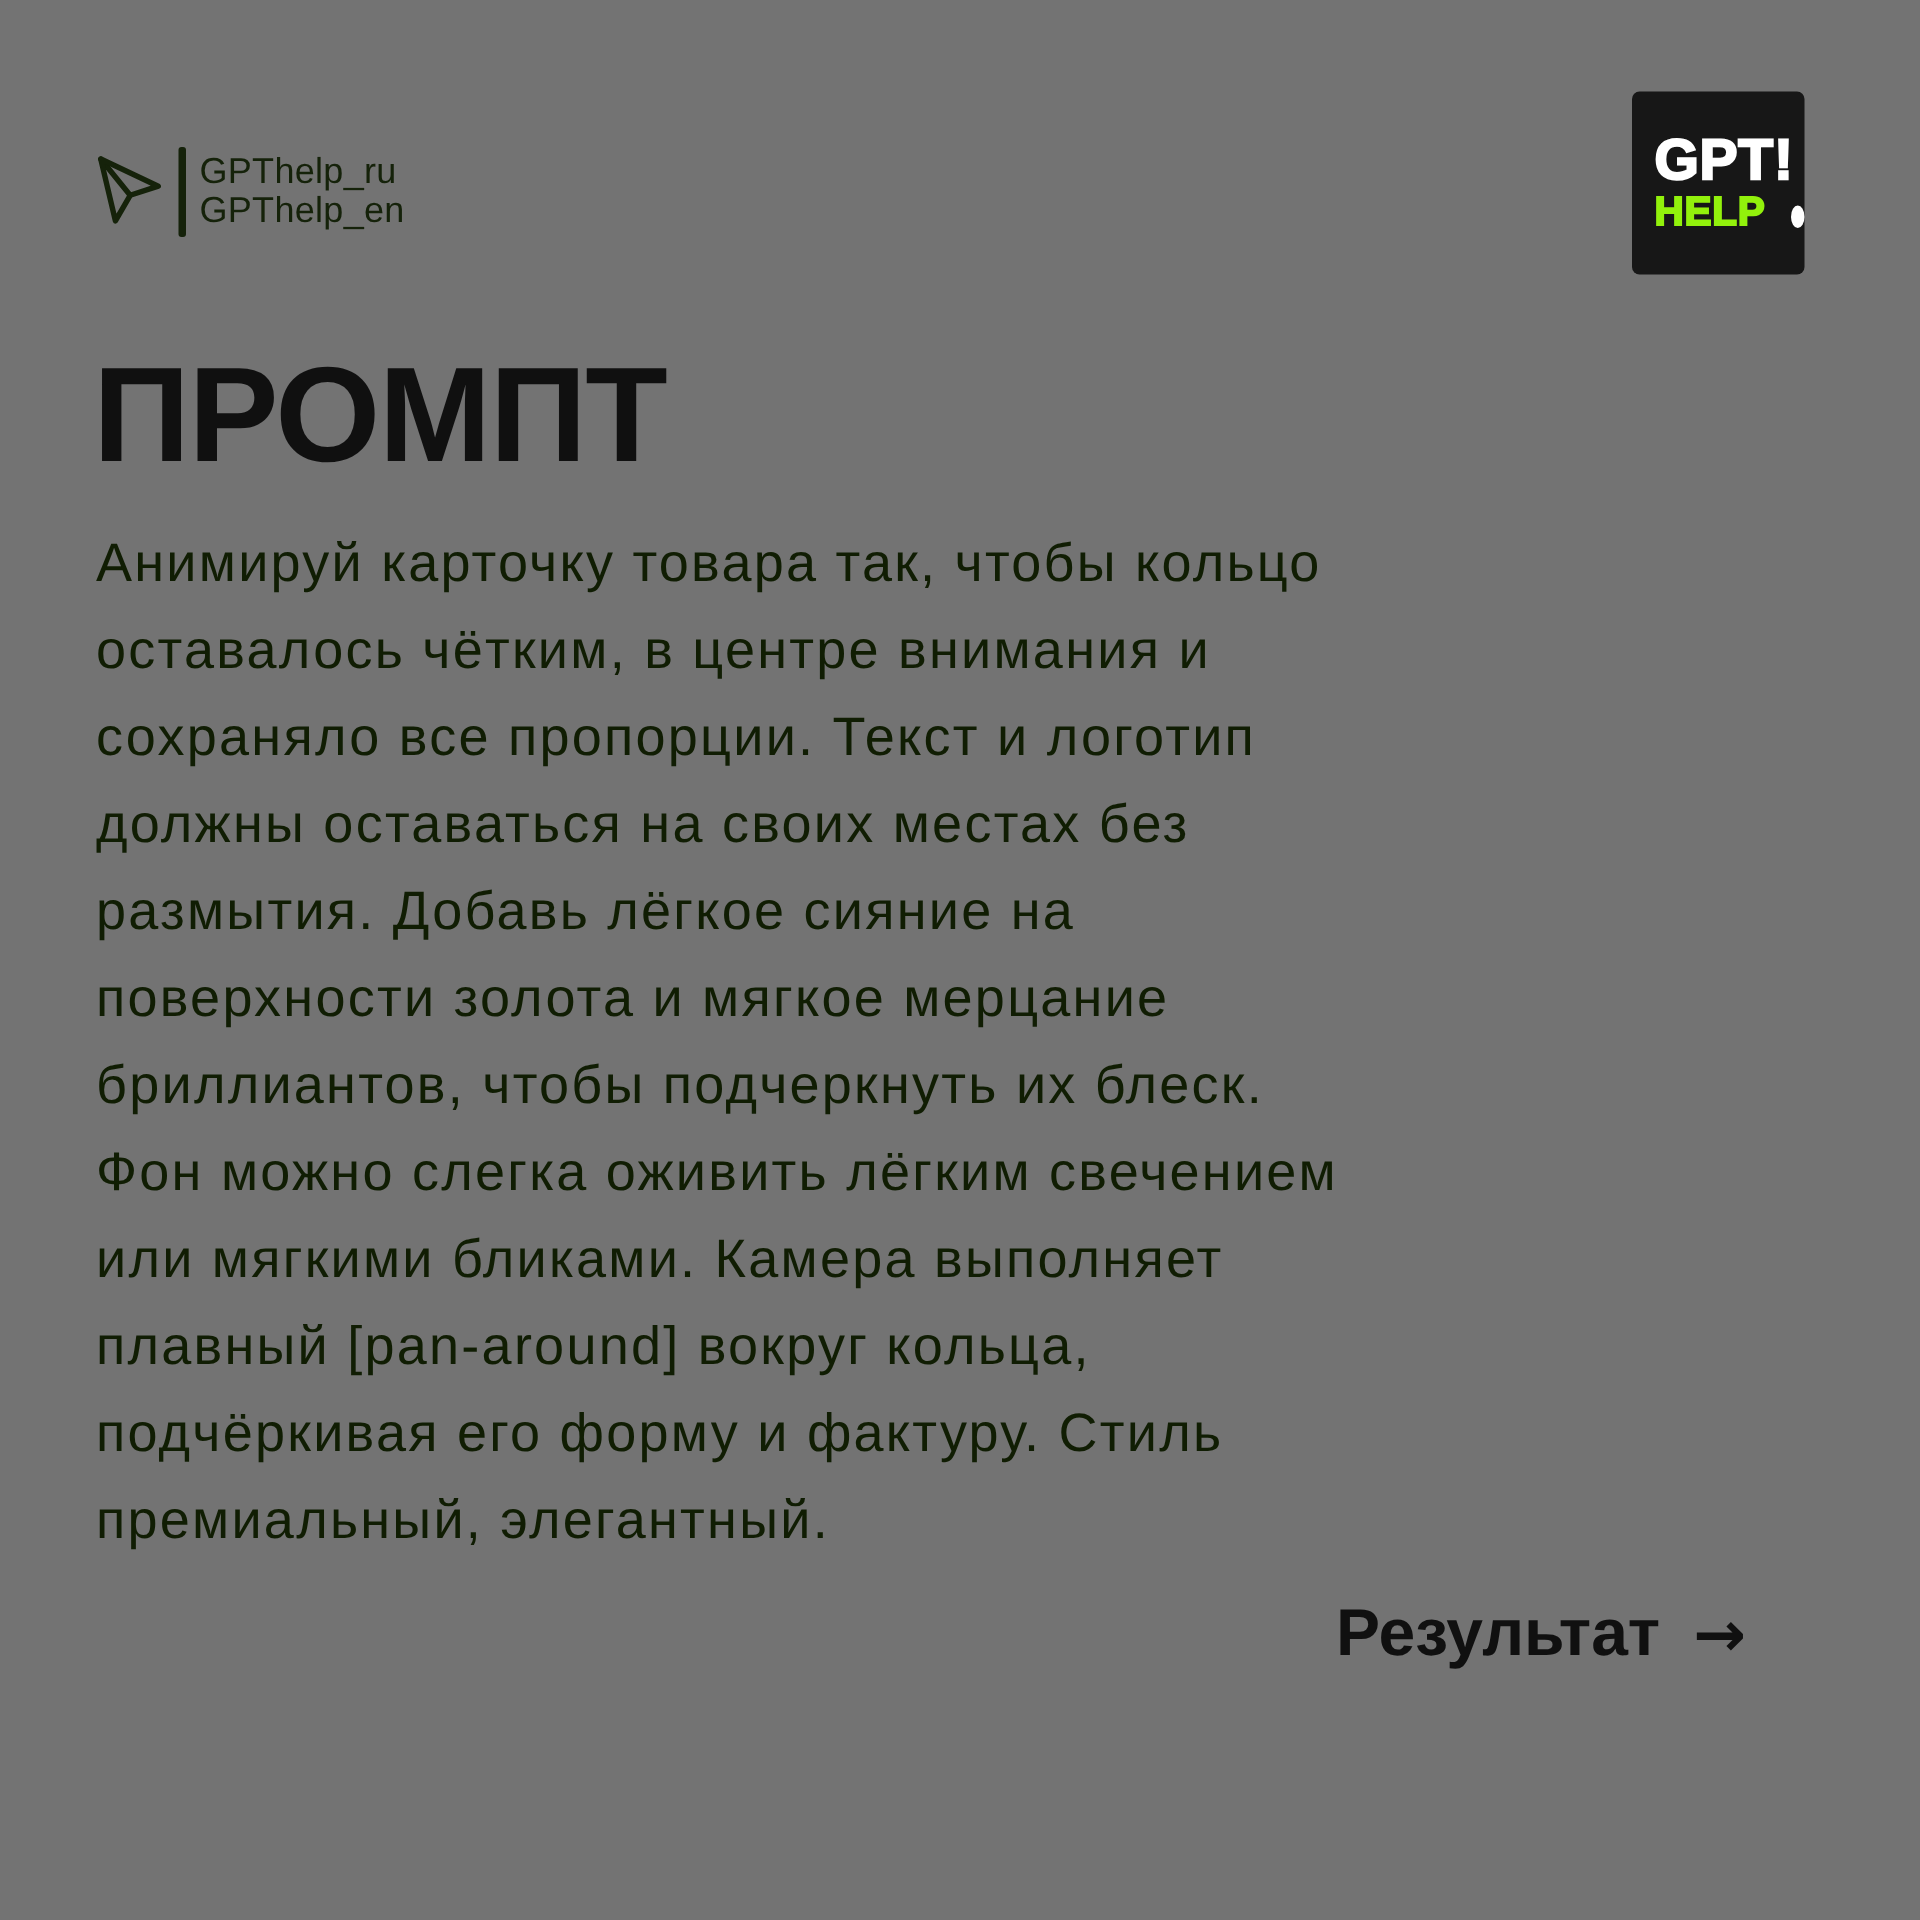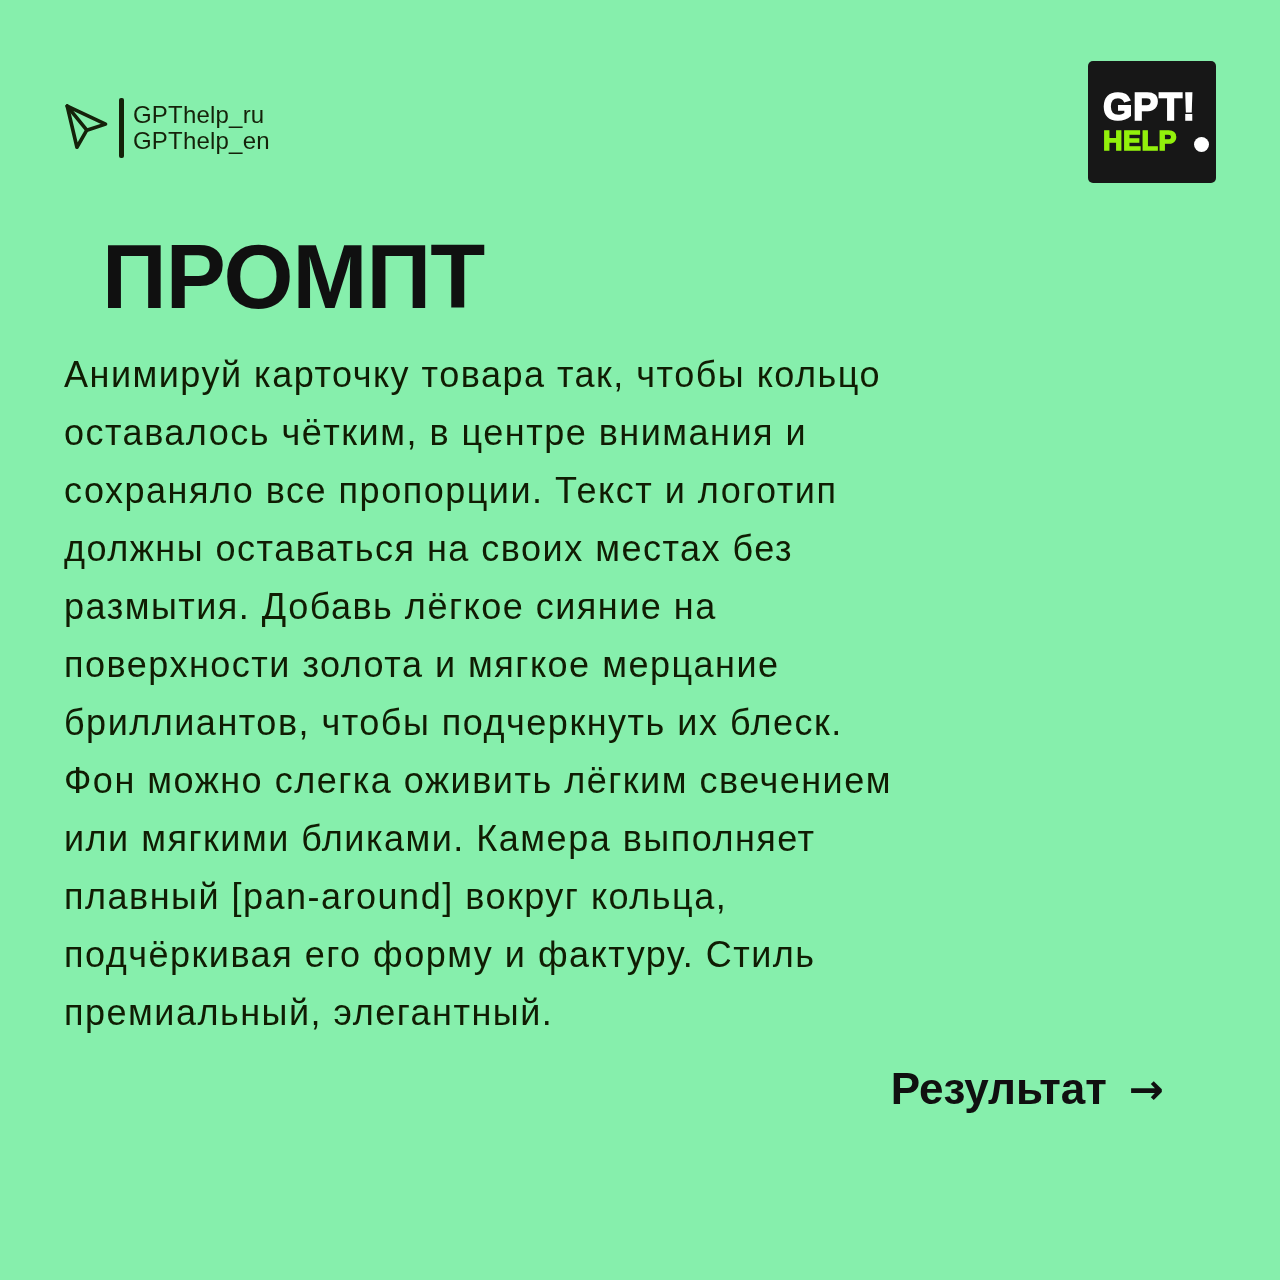--- a/index.html
+++ b/index.html
@@ -6,21 +6,21 @@
   html, body { width: 1280px; height: 1280px; }
   body {
     font-family: "Liberation Sans", sans-serif;
     background: #92F10C;
     position: relative;
     overflow: hidden;
   }
   .card {
     position: absolute;
     inset: 0;
-    background: #86efac;
+    background: #737373;
   }
   
   .tg {
     position: absolute;
     left: 60px;
     top: 98px;
     display: flex;
     align-items: center;
     gap: 9px;
     color: #15220A;
@@ -49,21 +49,21 @@
     font-size: 24px;
     line-height: 26px;
     letter-spacing: 0.2px;
     font-weight: 500;
   }
   
   .logo {
     position: absolute;
     left: 1088px;
     top: 61px;
-    width: 128px;
+    width: 115px;
     height: 122px;
     background: #171717;
     border-radius: 5px;
     display: flex;
     flex-direction: column;
     justify-content: center;
     padding-left: 15px;
   }
   .logo-line1 {
     color: #FFFFFF;
@@ -97,21 +97,20 @@
   
   .title {
     position: absolute;
     left: 62px;
     top: 232px;
     font-size: 90px;
     line-height: 1;
     font-weight: 700;
     letter-spacing: -1px;
     color: #101010;
-    margin-left: 40px;
   }
   
   .prompt {
     position: absolute;
     left: 64px;
     top: 346px;
     width: 1180px;
     font-family: Liberation Sans, sans-serif;
     font-size: 36px;
     line-height: 58px;

